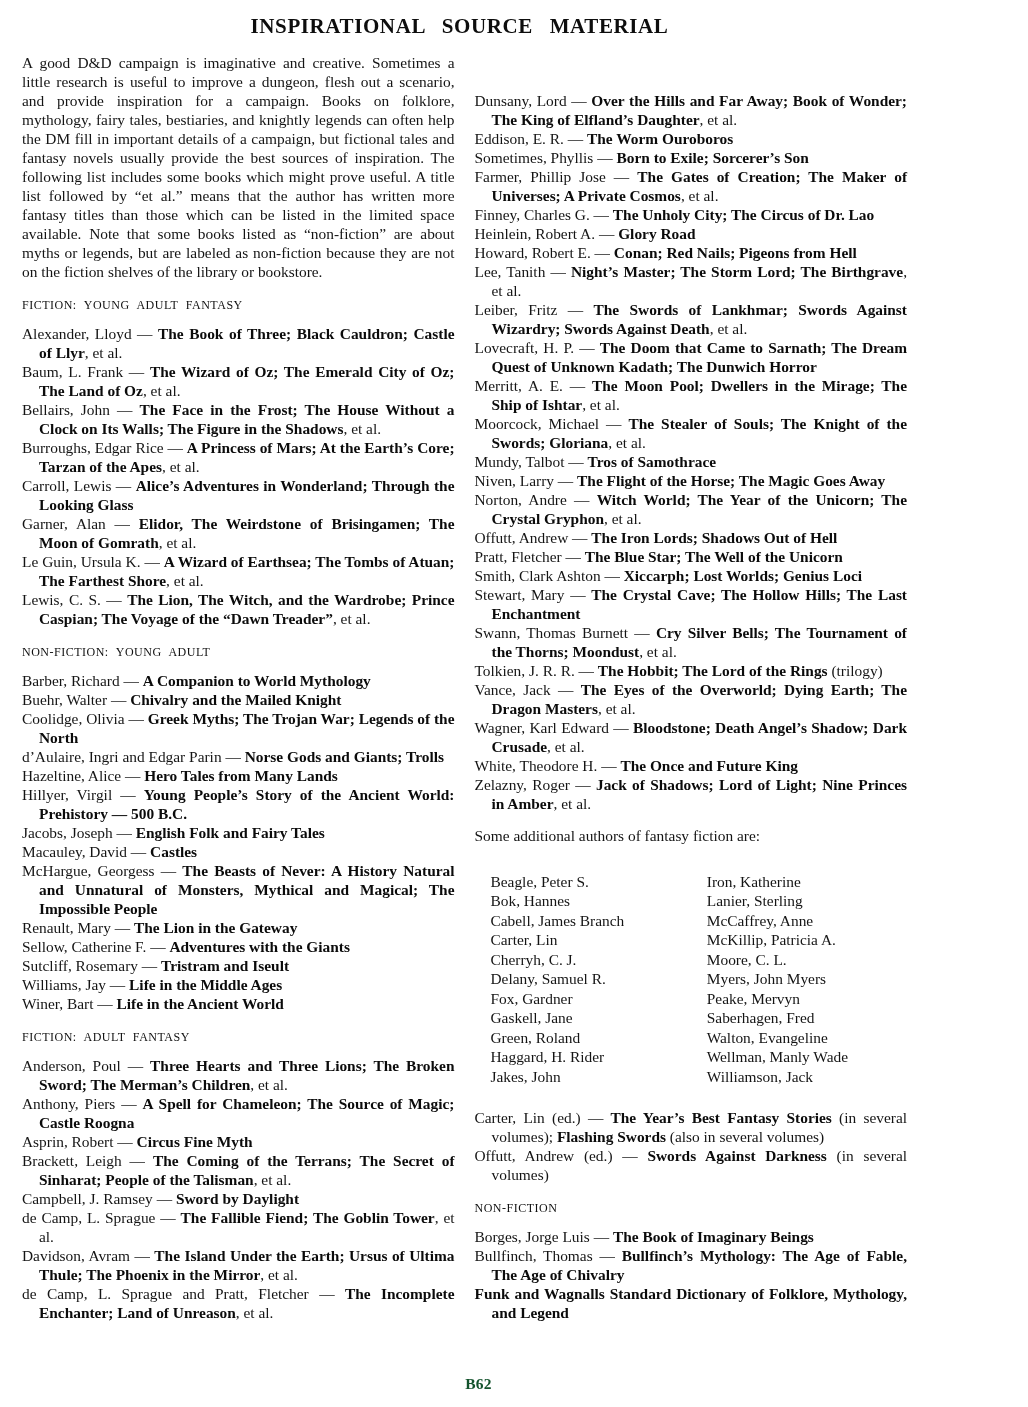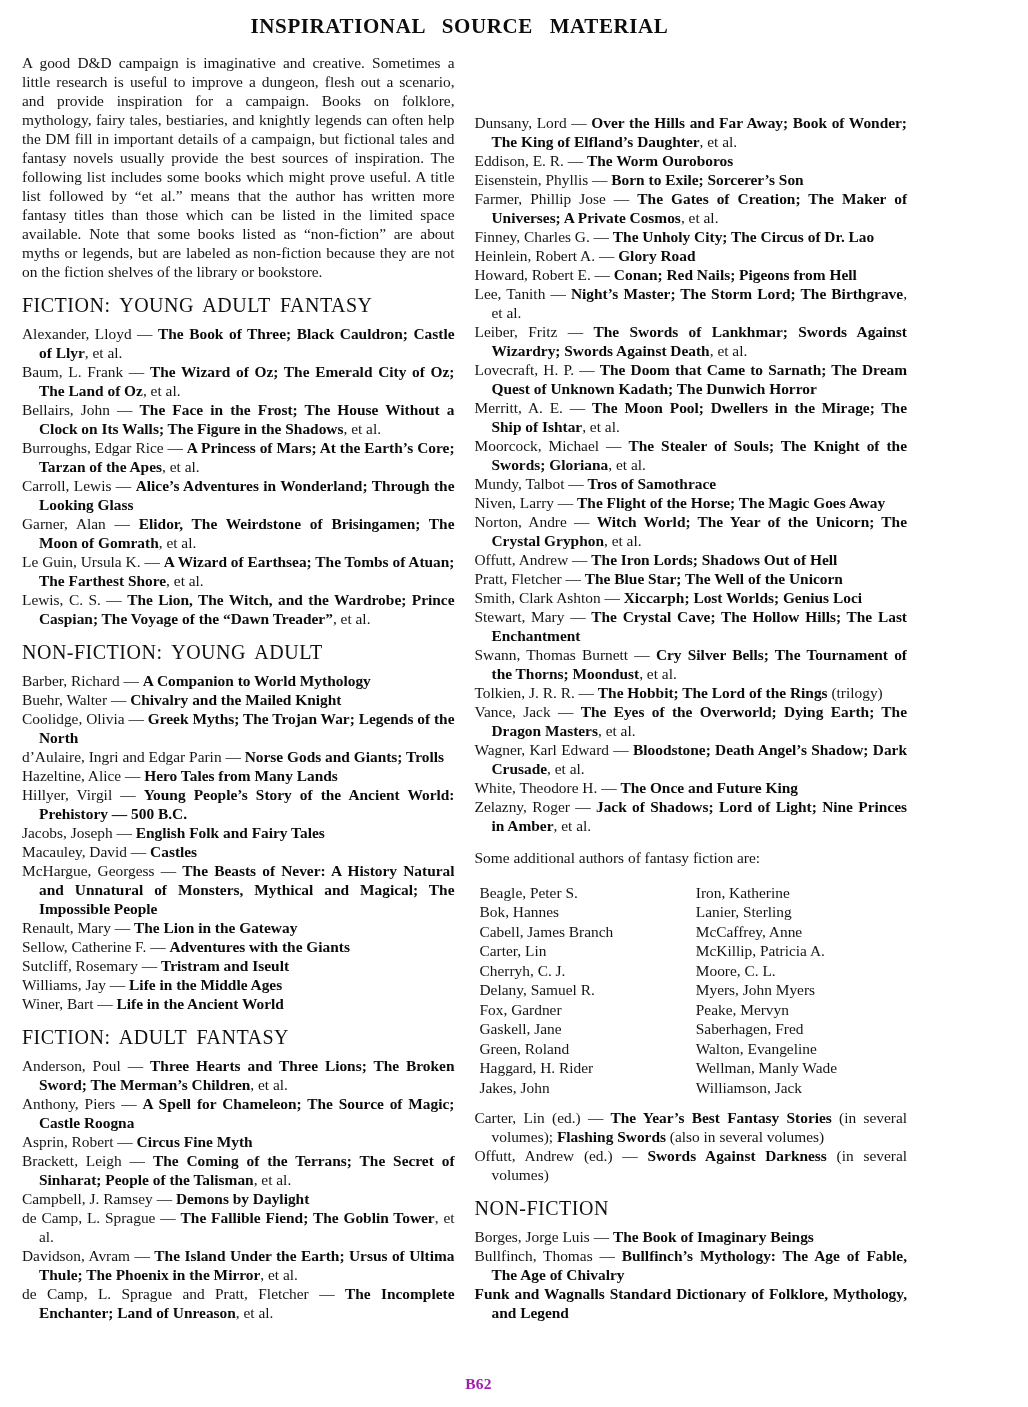--- a/index.html
+++ b/index.html
@@ -37,21 +37,21 @@
     line-height: 19px;
   }
   .para {
     margin: 0 0 11px 0;
     text-align: justify;
   }
   .col .para:not(:first-child) {
     margin-top: 13px;
   }
   .section-heading {
-    font-size: 20px;
+    font-size: 12px;
     font-weight: 400;
     letter-spacing: 0.5px;
     word-spacing: 4px;
     margin: 15px 0 9px 0;
     color: #101010;
   }
   .col > .section-heading:first-child {
     margin-top: 0;
   }
   .entry {
@@ -63,38 +63,38 @@
   .entry .bold {
     font-weight: 700;
     color: #0b0b0b;
   }
   .authors-list {
     display: flex;
     margin: 10px 0 6px 0;
   }
   .authors-col {
     list-style: none;
-    margin: 5px;
+    margin: 16px;
     padding: 0;
     flex: 1 1 50%;
   }
   .authors-col li {
     margin: 0;
     line-height: 19.5px;
   }
   .footer {
     position: absolute;
     left: 4px;
     right: 0;
     bottom: 14px;
     text-align: center;
     font-size: 15.5px;
     font-weight: 700;
     letter-spacing: 0.3px;
-    color: #a21caf;
+    color: #14532d;
     padding-left: 28px;
   }
 </style>
 </head>
 <body>
 
 <div class="page">
   <h1 class="title">INSPIRATIONAL SOURCE MATERIAL</h1>
   <div class="columns">
     <div class="col">
@@ -121,29 +121,29 @@
         <p class="entry"><span class="plain">Renault, Mary — </span><span class="bold">The Lion in the Gateway</span></p>
         <p class="entry"><span class="plain">Sellow, Catherine F. — </span><span class="bold">Adventures with the Giants</span></p>
         <p class="entry"><span class="plain">Sutcliff, Rosemary — </span><span class="bold">Tristram and Iseult</span></p>
         <p class="entry"><span class="plain">Williams, Jay — </span><span class="bold">Life in the Middle Ages</span></p>
         <p class="entry"><span class="plain">Winer, Bart — </span><span class="bold">Life in the Ancient World</span></p>
         <h2 class="section-heading">FICTION: ADULT FANTASY</h2>
         <p class="entry"><span class="plain">Anderson, Poul — </span><span class="bold">Three Hearts and Three Lions; The Broken Sword; The Merman’s Children</span><span class="plain">, et al.</span></p>
         <p class="entry"><span class="plain">Anthony, Piers — </span><span class="bold">A Spell for Chameleon; The Source of Magic; Castle Roogna</span></p>
         <p class="entry"><span class="plain">Asprin, Robert — </span><span class="bold">Circus Fine Myth</span></p>
         <p class="entry"><span class="plain">Brackett, Leigh — </span><span class="bold">The Coming of the Terrans; The Secret of Sinharat; People of the Talisman</span><span class="plain">, et al.</span></p>
-        <p class="entry"><span class="plain">Campbell, J. Ramsey — </span><span class="bold">Demons by Daylight</span></p>
+        <p class="entry"><span class="plain">Campbell, J. Ramsey — </span><span class="bold">Sword by Daylight</span></p>
         <p class="entry"><span class="plain">de Camp, L. Sprague — </span><span class="bold">The Fallible Fiend; The Goblin Tower</span><span class="plain">, et al.</span></p>
         <p class="entry"><span class="plain">Davidson, Avram — </span><span class="bold">The Island Under the Earth; Ursus of Ultima Thule; The Phoenix in the Mirror</span><span class="plain">, et al.</span></p>
         <p class="entry"><span class="plain">de Camp, L. Sprague and Pratt, Fletcher — </span><span class="bold">The Incomplete Enchanter; Land of Unreason</span><span class="plain">, et al.</span></p>
       </div>
     <div class="col">
         <p class="entry"><span class="plain">Dunsany, Lord — </span><span class="bold">Over the Hills and Far Away; Book of Wonder; The King of Elfland’s Daughter</span><span class="plain">, et al.</span></p>
         <p class="entry"><span class="plain">Eddison, E. R. — </span><span class="bold">The Worm Ouroboros</span></p>
-        <p class="entry"><span class="plain">Eisenstein, Phyllis — </span><span class="bold">Born to Exile; Sorcerer’s Son</span></p>
+        <p class="entry"><span class="plain">Sometimes, Phyllis — </span><span class="bold">Born to Exile; Sorcerer’s Son</span></p>
         <p class="entry"><span class="plain">Farmer, Phillip Jose — </span><span class="bold">The Gates of Creation; The Maker of Universes; A Private Cosmos</span><span class="plain">, et al.</span></p>
         <p class="entry"><span class="plain">Finney, Charles G. — </span><span class="bold">The Unholy City; The Circus of Dr. Lao</span></p>
         <p class="entry"><span class="plain">Heinlein, Robert A. — </span><span class="bold">Glory Road</span></p>
         <p class="entry"><span class="plain">Howard, Robert E. — </span><span class="bold">Conan; Red Nails; Pigeons from Hell</span></p>
         <p class="entry"><span class="plain">Lee, Tanith — </span><span class="bold">Night’s Master; The Storm Lord; The Birthgrave</span><span class="plain">, et al.</span></p>
         <p class="entry"><span class="plain">Leiber, Fritz — </span><span class="bold">The Swords of Lankhmar; Swords Against Wizardry; Swords Against Death</span><span class="plain">, et al.</span></p>
         <p class="entry"><span class="plain">Lovecraft, H. P. — </span><span class="bold">The Doom that Came to Sarnath; The Dream Quest of Unknown Kadath; The Dunwich Horror</span></p>
         <p class="entry"><span class="plain">Merritt, A. E. — </span><span class="bold">The Moon Pool; Dwellers in the Mirage; The Ship of Ishtar</span><span class="plain">, et al.</span></p>
         <p class="entry"><span class="plain">Moorcock, Michael — </span><span class="bold">The Stealer of Souls; The Knight of the Swords; Gloriana</span><span class="plain">, et al.</span></p>
         <p class="entry"><span class="plain">Mundy, Talbot — </span><span class="bold">Tros of Samothrace</span></p>

